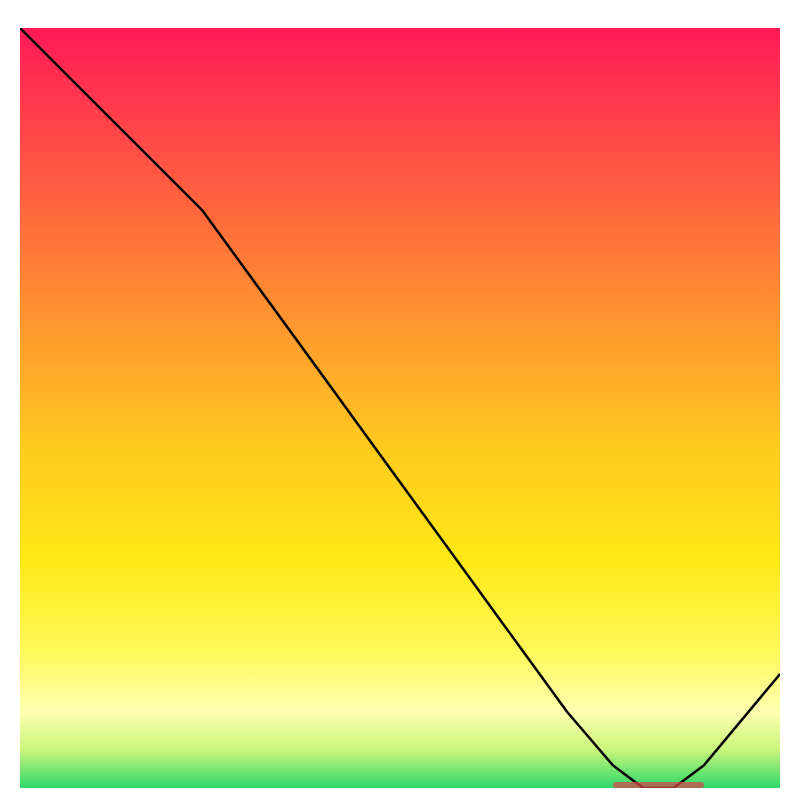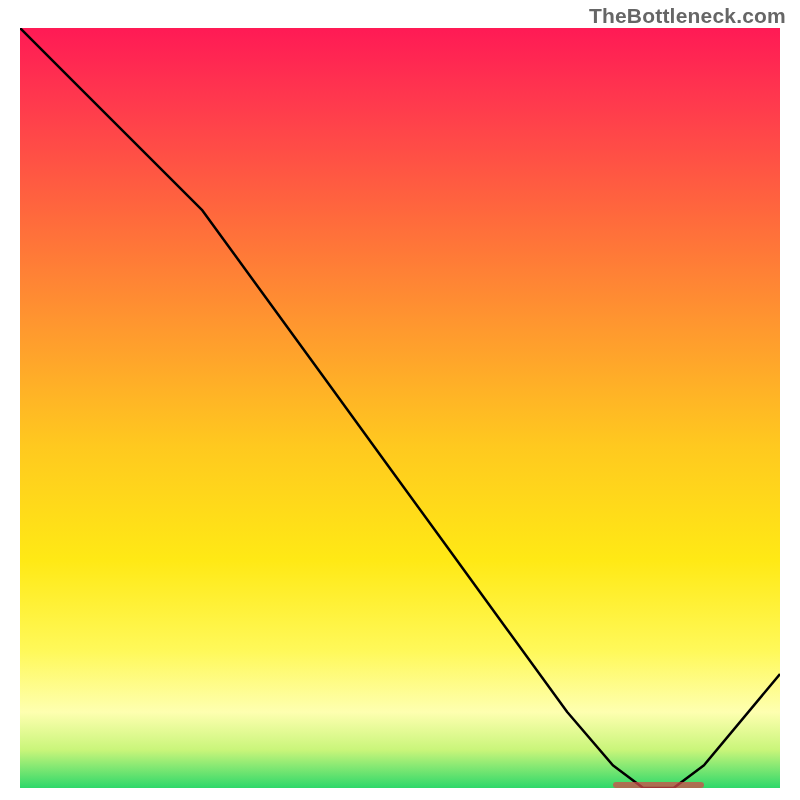--- a/index.html
+++ b/index.html
@@ -74,21 +74,20 @@
     height: 6px;
     background: #d14a4a;
     opacity: 0.75;
     border-radius: 3px;
   }
 </style>
 </head>
 <body>
 
 <div class="container">
-  <div class="watermark">TheBottleneck.com</div>
 
   <div class="plot-area">
 
     <div class="gradient-bg"></div>
 
     <svg class="curve" viewBox="0 0 760 760" preserveAspectRatio="none">
       <path class="curve-path" d="M0.0 0.0 L60.8 60.8 L121.6 121.6 L182.4 182.4 L243.2 266.0 L304.0 349.6 L364.8 433.2 L425.6 516.8 L486.4 600.4 L547.2 684.0 L592.8 737.2 L623.2 760.0 L653.6 760.0 L684.0 737.2 L760.0 646.0"></path>
     </svg>
 
     <div class="optimum-band" style="left:592.8px;top:754.0px;width:91.2px;"></div>

